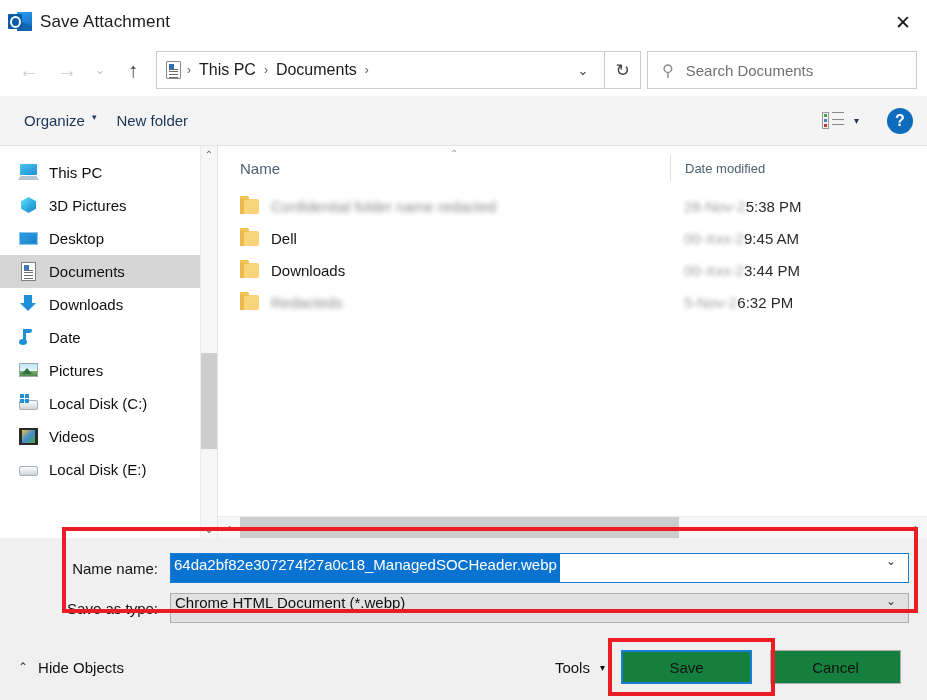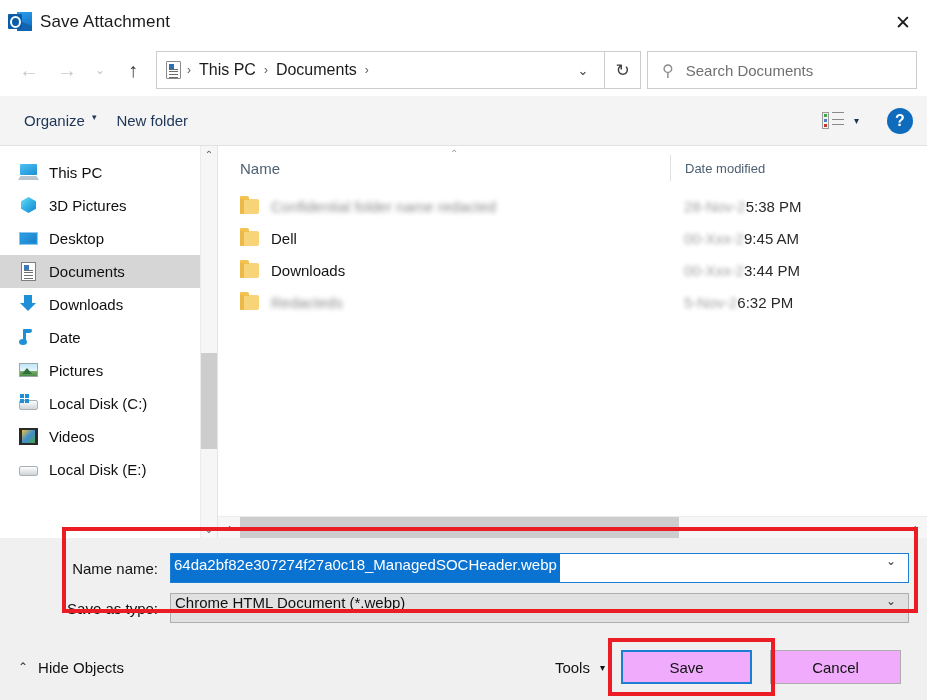--- a/index.html
+++ b/index.html
@@ -240,21 +240,21 @@
   .redbox.savebtn { left: 608px; top: 638px; width: 167px; height: 58px; }
 
   .btnrow {
     height: 66px; display: flex; align-items: center; padding: 0 26px 0 18px;
   }
   .hidefolders { display: flex; align-items: center; gap: 10px; font-size: 15px; color: #111; }
   .hf-caret { font-size: 12px; color: #3a3a3a; }
   .tools { margin-left: auto; display: flex; align-items: center; gap: 10px; font-size: 15px; color: #111; padding-right: 16px; }
   .tools .caret { font-size: 10px; color: #111; }
   .btn {
-    width: 131px; height: 34px; background: #f0abfc; border: 1px solid #adadad;
+    width: 131px; height: 34px; background: #15803d; border: 1px solid #adadad;
     font-size: 15px; color: #111; display: flex; align-items: center; justify-content: center;
   }
   .btn.primary { border: 2px solid #1a7fd4; margin-right: 18px; }
 </style>
 </head>
 <body>
 
 <div class="dialog">
 
   <div class="titlebar">

